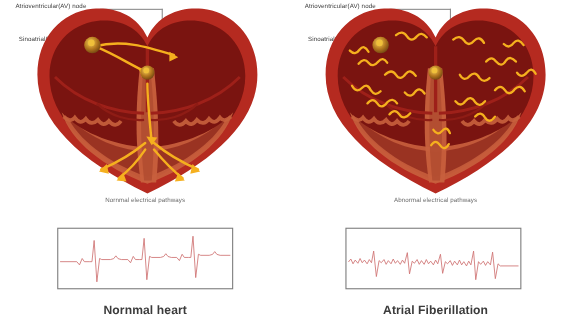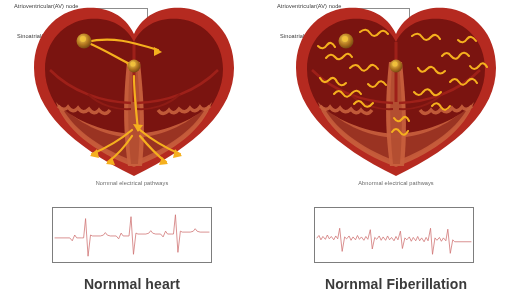--- a/index.html
+++ b/index.html
@@ -36,21 +36,21 @@
 
   .ecg-box{
     position:absolute;top:207px;left:52px;width:160px;height:56px;
     border:1px solid #7d7d7d;background:#ffffff;box-sizing:border-box;
   }
   .panel-right .ecg-box{left:50px;}
   .ecg-box svg{display:block;width:100%;height:100%;}
 
   .title{
     position:absolute;top:276px;width:100%;text-align:center;
-    font-size:14px;font-weight:bold;color:#3b3b3b;letter-spacing:.1px;
+    font-size:11px;font-weight:bold;color:#3b3b3b;letter-spacing:.1px;
   }
 </style>
 </head>
 <body>
 
 <div class="panel panel-left">
 
   <div class="label lbl-av">Atrioventricular(AV) node</div>
   <div class="leader leader-h" style="left:91px;top:8px;width:57px;"></div>
   <div class="leader leader-v" style="left:147px;top:8px;height:41px;"></div>
@@ -230,14 +230,14 @@
                l5 -20 l4 40 l5 -24 l4 4
                l5 -7 l4 9 l4 -7 l5 7 l4 -9 l4 8 l4 -5 l5 7 l4 -9 l4 7
                l5 -18 l4 36 l5 -22 l4 4
                l5 -6 l4 9 l4 -8 l5 7 l4 -9 l4 9 l4 -6 l5 8 l4 -9 l4 7
                l5 -26 l4 54 l5 -34 l4 5
                l5 -6 l4 8 l4 -7 l5 6
                l4 -24 l5 50 l5 -28 l4 4 H316" stroke="#cf7373" stroke-width="1.6" fill="none" stroke-linejoin="round" stroke-linecap="round"></path>
     </svg>
   </div>
 
-  <div class="title">Nornmal Fiberillation</div>
+  <div class="title">Atrial Fiberillation</div>
 </div>
 
 </body></html>

